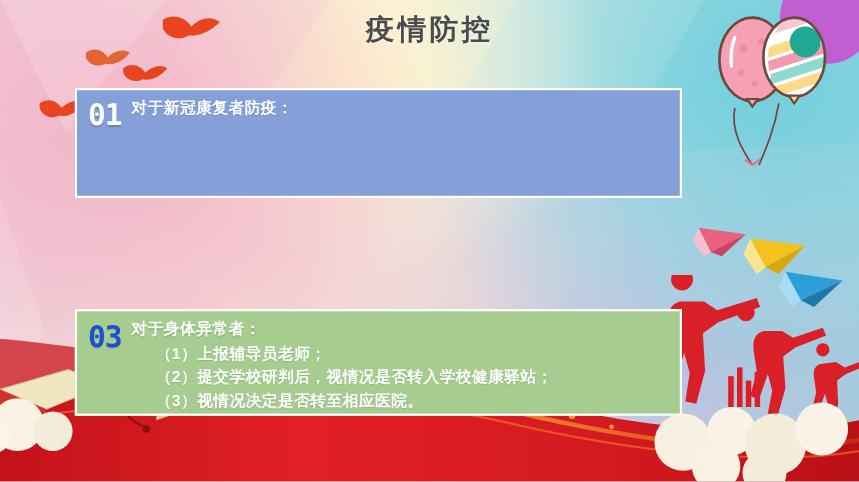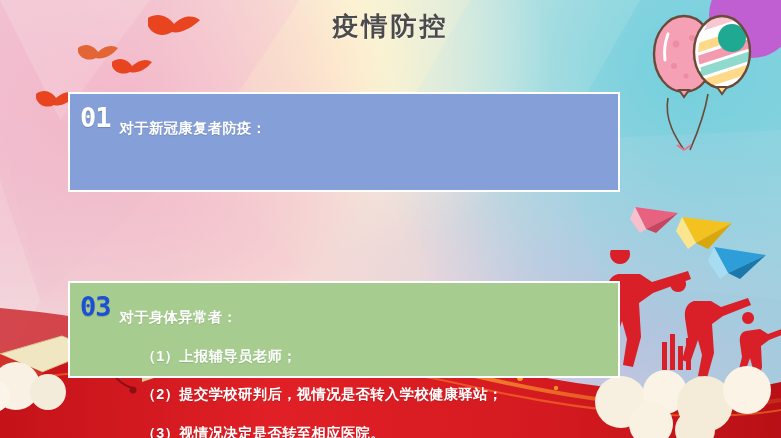--- a/index.html
+++ b/index.html
@@ -45,39 +45,38 @@
     text-shadow:0 1px 2px rgba(255,255,255,.55);
   }
 
   
   .block{
     position:absolute;box-sizing:border-box;
     border:2px solid #ffffff;
     display:flex;align-items:flex-start;
     padding:7px 10px 8px 10px;
   }
-  .block.b1{left:68px;top:92px;width:552px;height:100px;background:#859fd8;border-color:#ffffff;justify-content:flex-end;}
+  .block.b1{left:68px;top:80px;width:552px;height:100px;background:#859fd8;border-color:#ffffff;justify-content:flex-end;}
   .block.b2{left:62px;top:182px;width:563px;height:93px;background:#787876;border-color:#f3f3f3;}
   .block.b3{left:68px;top:281px;width:552px;height:97px;background:#a6cd8f;border-color:#ffffff;}
 
   .num{
     font-size:27px;font-weight:700;color:#ffffff;line-height:1;
     margin-right:9px;margin-top:3px;flex:0 0 auto;
     font-family:"DejaVu Sans Mono","Liberation Mono",monospace;
     letter-spacing:-1px;
     text-shadow:0 1px 1px rgba(0,0,0,.18);
   }
   .b2 .num{color:#ebebeb;}
   .b3 .num{color:#1d4ed8;}
   .lines{flex:1 1 auto;}
   .ln{
     color:#ffffff;font-size:14.3px;font-weight:700;line-height:1.52;
     white-space:nowrap;letter-spacing:.4px;
     text-shadow:0 1px 1px rgba(0,0,0,.12);
-    margin-top:17px;
   }
   .ln.sub{padding-left:22px;}
 </style>
 </head>
 <body>
 
 <div id="slide">
 
   <svg class="facets" viewBox="0 0 781 438" preserveAspectRatio="none">
     <polygon points="0,0 150,0 60,120" fill="#ffffff" opacity=".35"></polygon>

